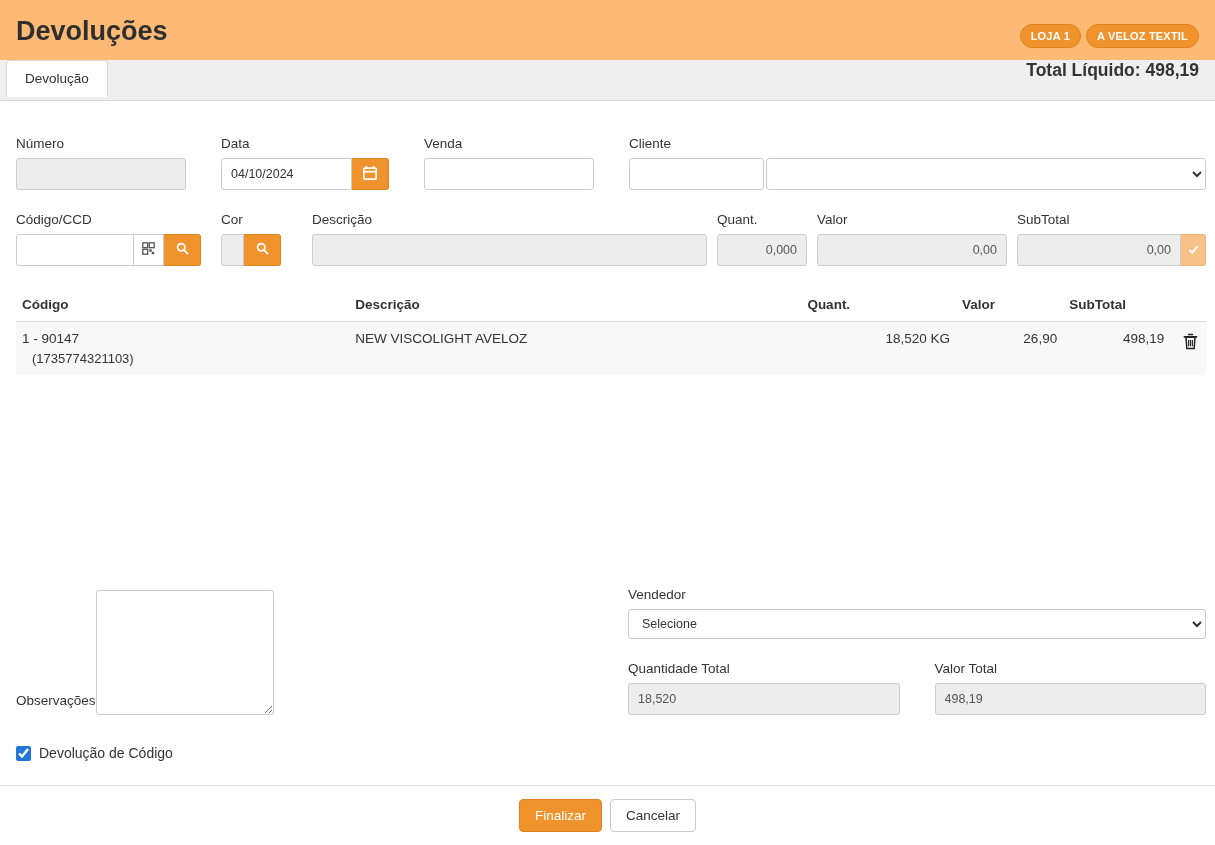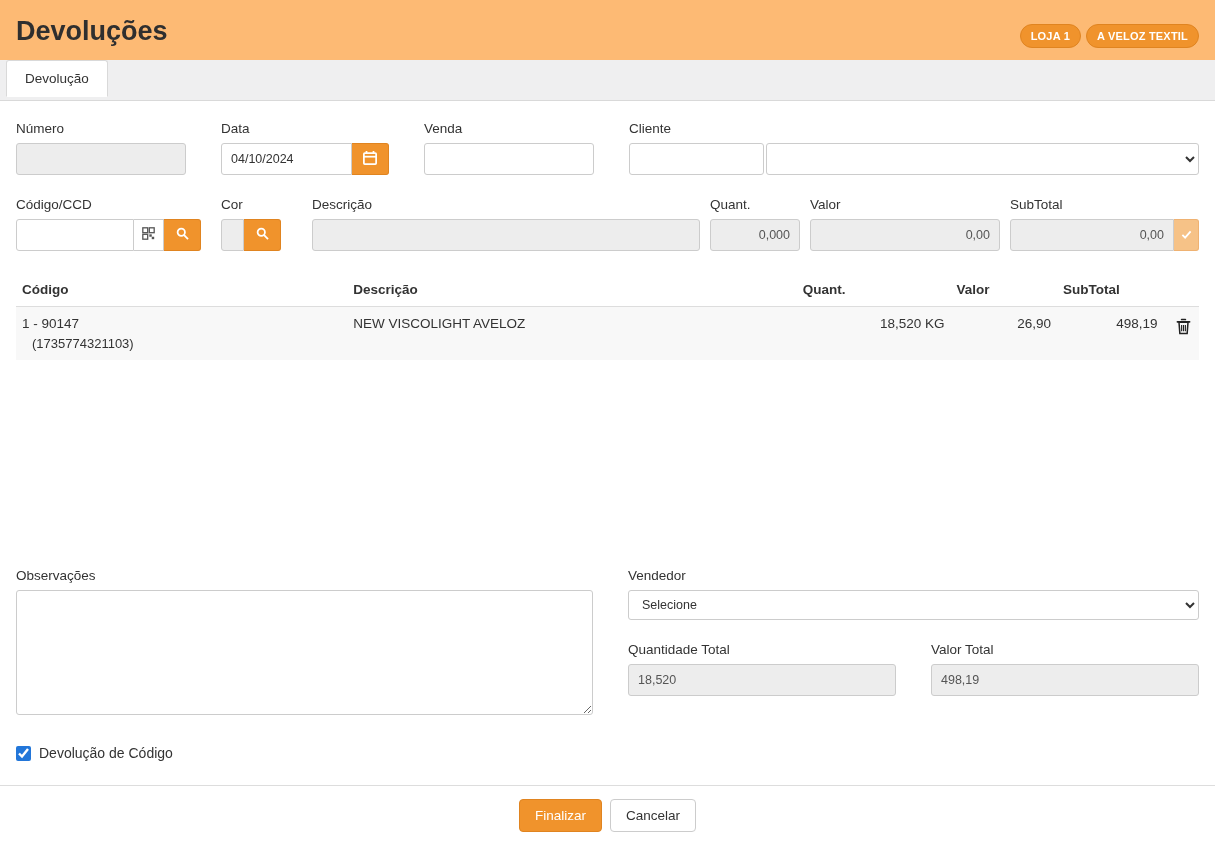--- a/index.html
+++ b/index.html
@@ -58,21 +58,21 @@
     border-bottom: 1px solid #fff;
     margin-bottom: -1px;
     padding: 10px 18px;
     font-size: 13.5px;
     border-radius: 3px 3px 0 0;
     cursor: pointer;
   }
   .total-liquido { font-size: 17.5px; font-weight: bold; padding-bottom: 9px; }
 
   
-  .content { padding: 20px 16px 0 16px; flex: 1; display: flex; flex-direction: column; }
+  .content { padding: 20px 9px 0 16px; flex: 1; display: flex; flex-direction: column; margin-top: 15px; }
 
   .field-label { font-size: 13.5px; margin-bottom: 7px; display: block; color: #333; }
 
   .form-row { display: flex; margin-bottom: 22px; }
   .fg { display: flex; flex-direction: column; }
 
   input[type="text"], textarea, select {
     border: 1px solid var(--border-gray);
     border-radius: 3px;
     height: 32px;
@@ -140,21 +140,21 @@
   table.items td { padding: 9px 6px; vertical-align: top; }
   table.items tbody tr { background: #f8f8f8; }
   th.r, td.r { text-align: right; }
   .codigo-line2 { padding-left: 10px; margin-top: 5px; font-size: 13px; }
   .trash-btn { background: none; border: none; cursor: pointer; padding: 2px; }
 
   .table-spacer { flex: 1; min-height: 150px; }
 
   
   .lower { display: flex; }
-  .lower-left { width: 577px; display: flex; flex-direction: column; }
+  .lower-left { width: 577px; display: flex; flex-direction: row; align-items: flex-end; }
   .lower-left textarea { height: 125px; resize: both; padding: 8px; }
   .lower-right { flex: 1; margin-left: 35px; display: flex; flex-direction: column; }
   .lower-right select { height: 30px; width: 100%; }
   .totals-row { display: flex; margin-top: 22px; gap: 35px; }
   .totals-row .fg { flex: 1; }
 
   .checkbox-row { display: flex; align-items: center; gap: 8px; margin-top: 30px; font-size: 14px; }
   .checkbox-row input[type="checkbox"] {
     width: 15px; height: 15px;
     accent-color: var(--checkbox-blue);
@@ -195,20 +195,21 @@
 <div class="page-header">
   <div class="page-title">Devoluções</div>
   <div class="header-buttons">
     <button class="chip-btn">LOJA 1</button>
     <button class="chip-btn">A VELOZ TEXTIL</button>
   </div>
 </div>
 
 <div class="tab-strip">
   <div class="tab">Devolução</div>
+  <div class="total-liquido">Total Líquido: 498,19</div>
 </div>
 
 <div class="content">
 
   <div class="form-row">
     <div class="fg w-numero">
       <label class="field-label">Número</label>
       <input type="text" disabled="" value="" style="">
     </div>
     <div class="fg w-data">

